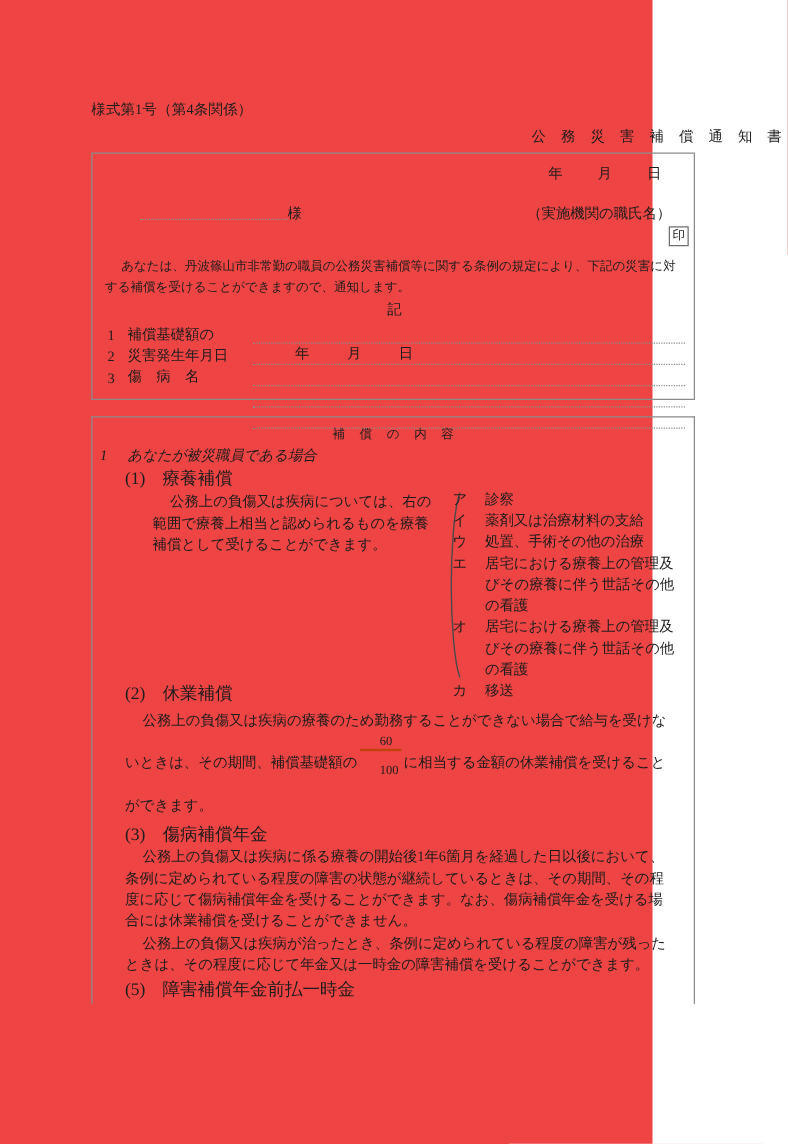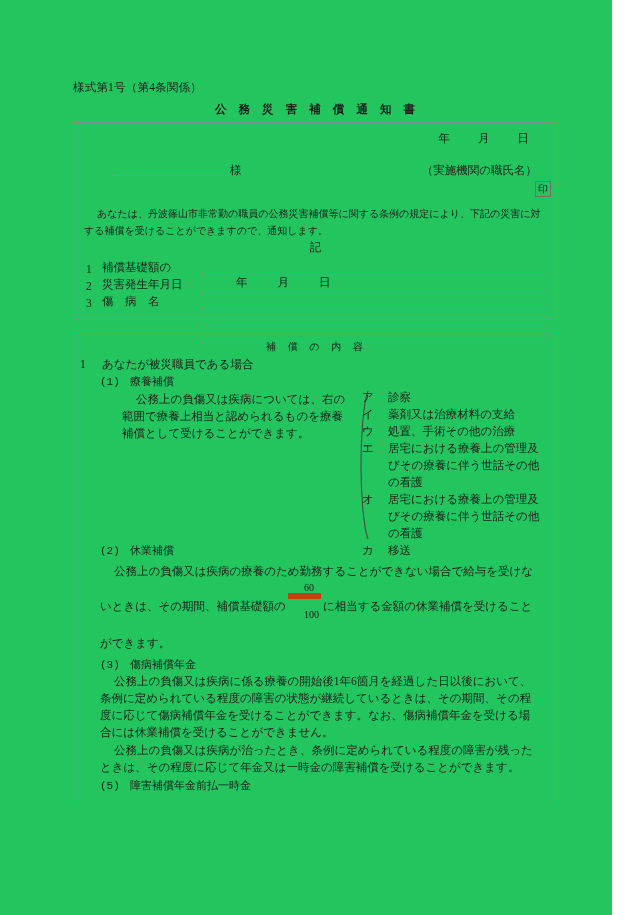--- a/index.html
+++ b/index.html
@@ -11,47 +11,46 @@
     width: 630px;
     height: 915px;
     position: relative;
     font-family: "Liberation Serif", "DejaVu Serif", serif;
     color: #1c1c1c;
     overflow: hidden;
   }
   .page {
     position: absolute;
     left: 0; top: 0;
-    width: 612px;
+    width: 522px;
     height: 915px;
-    background: #22c55e;
+    background: #ef4444;
   }
 
   
   .form-no {
     position: absolute;
     left: 73px;
     top: 80px;
     font-size: 11.5px;
     letter-spacing: 0.2px;
     white-space: nowrap;
   }
 
   
   .doc-title {
     position: absolute;
     left: 0;
     top: 102px;
     width: 630px;
-    text-align: center;
+    text-align: right;
     font-size: 11.5px;
     letter-spacing: 4.6px;
     text-indent: 4.6px;
     white-space: nowrap;
-    font-weight: bold;
   }
 
   
   .box1 {
     position: absolute;
     left: 73px;
     top: 122px;
     width: 483px;
     height: 198px;
     border: 1px solid #8b8b8b;
@@ -181,28 +180,28 @@
     font-size: 10px;
     letter-spacing: 4.6px;
     text-indent: 4.6px;
     white-space: nowrap;
   }
 
   .sec1-head {
     margin: 3px 0 0 6px;
     font-size: 11.5px;
     white-space: nowrap;
+    font-style: italic;
   }
   .sec1-head .n { display: inline-block; width: 22px; }
 
   .sub-head {
     margin: 2px 0 0 26px;
-    font-size: 11px;
-    white-space: nowrap;
-    font-family: Liberation Mono, monospace;
+    font-size: 14px;
+    white-space: nowrap;
   }
   .sub-head .pn { display: inline-block; width: 30px; }
 
   
   .twocol {
     position: relative;
     margin: 0;
     height: 152px;
   }
   .twocol .leftpara {
@@ -257,21 +256,21 @@
     display: inline-block;
     vertical-align: middle;
     text-align: left;
     font-size: 10px;
     line-height: 11px;
     margin: 0 2px;
     position: relative;
     top: -1px;
   }
   .frac .top { display: block; padding: 0 2px; }
-  .frac .bot { display: block; border-top: 6px solid #c2410c; padding: 10px 2px; }
+  .frac .bot { display: block; border-top: 2px solid #c2410c; padding: 10px 2px; }
 
   .para.tall { line-height: 24px; }
 </style>
 </head>
 <body>
 
 <div class="page">
 
   <div class="form-no">様式第1号（第4条関係）</div>
 

